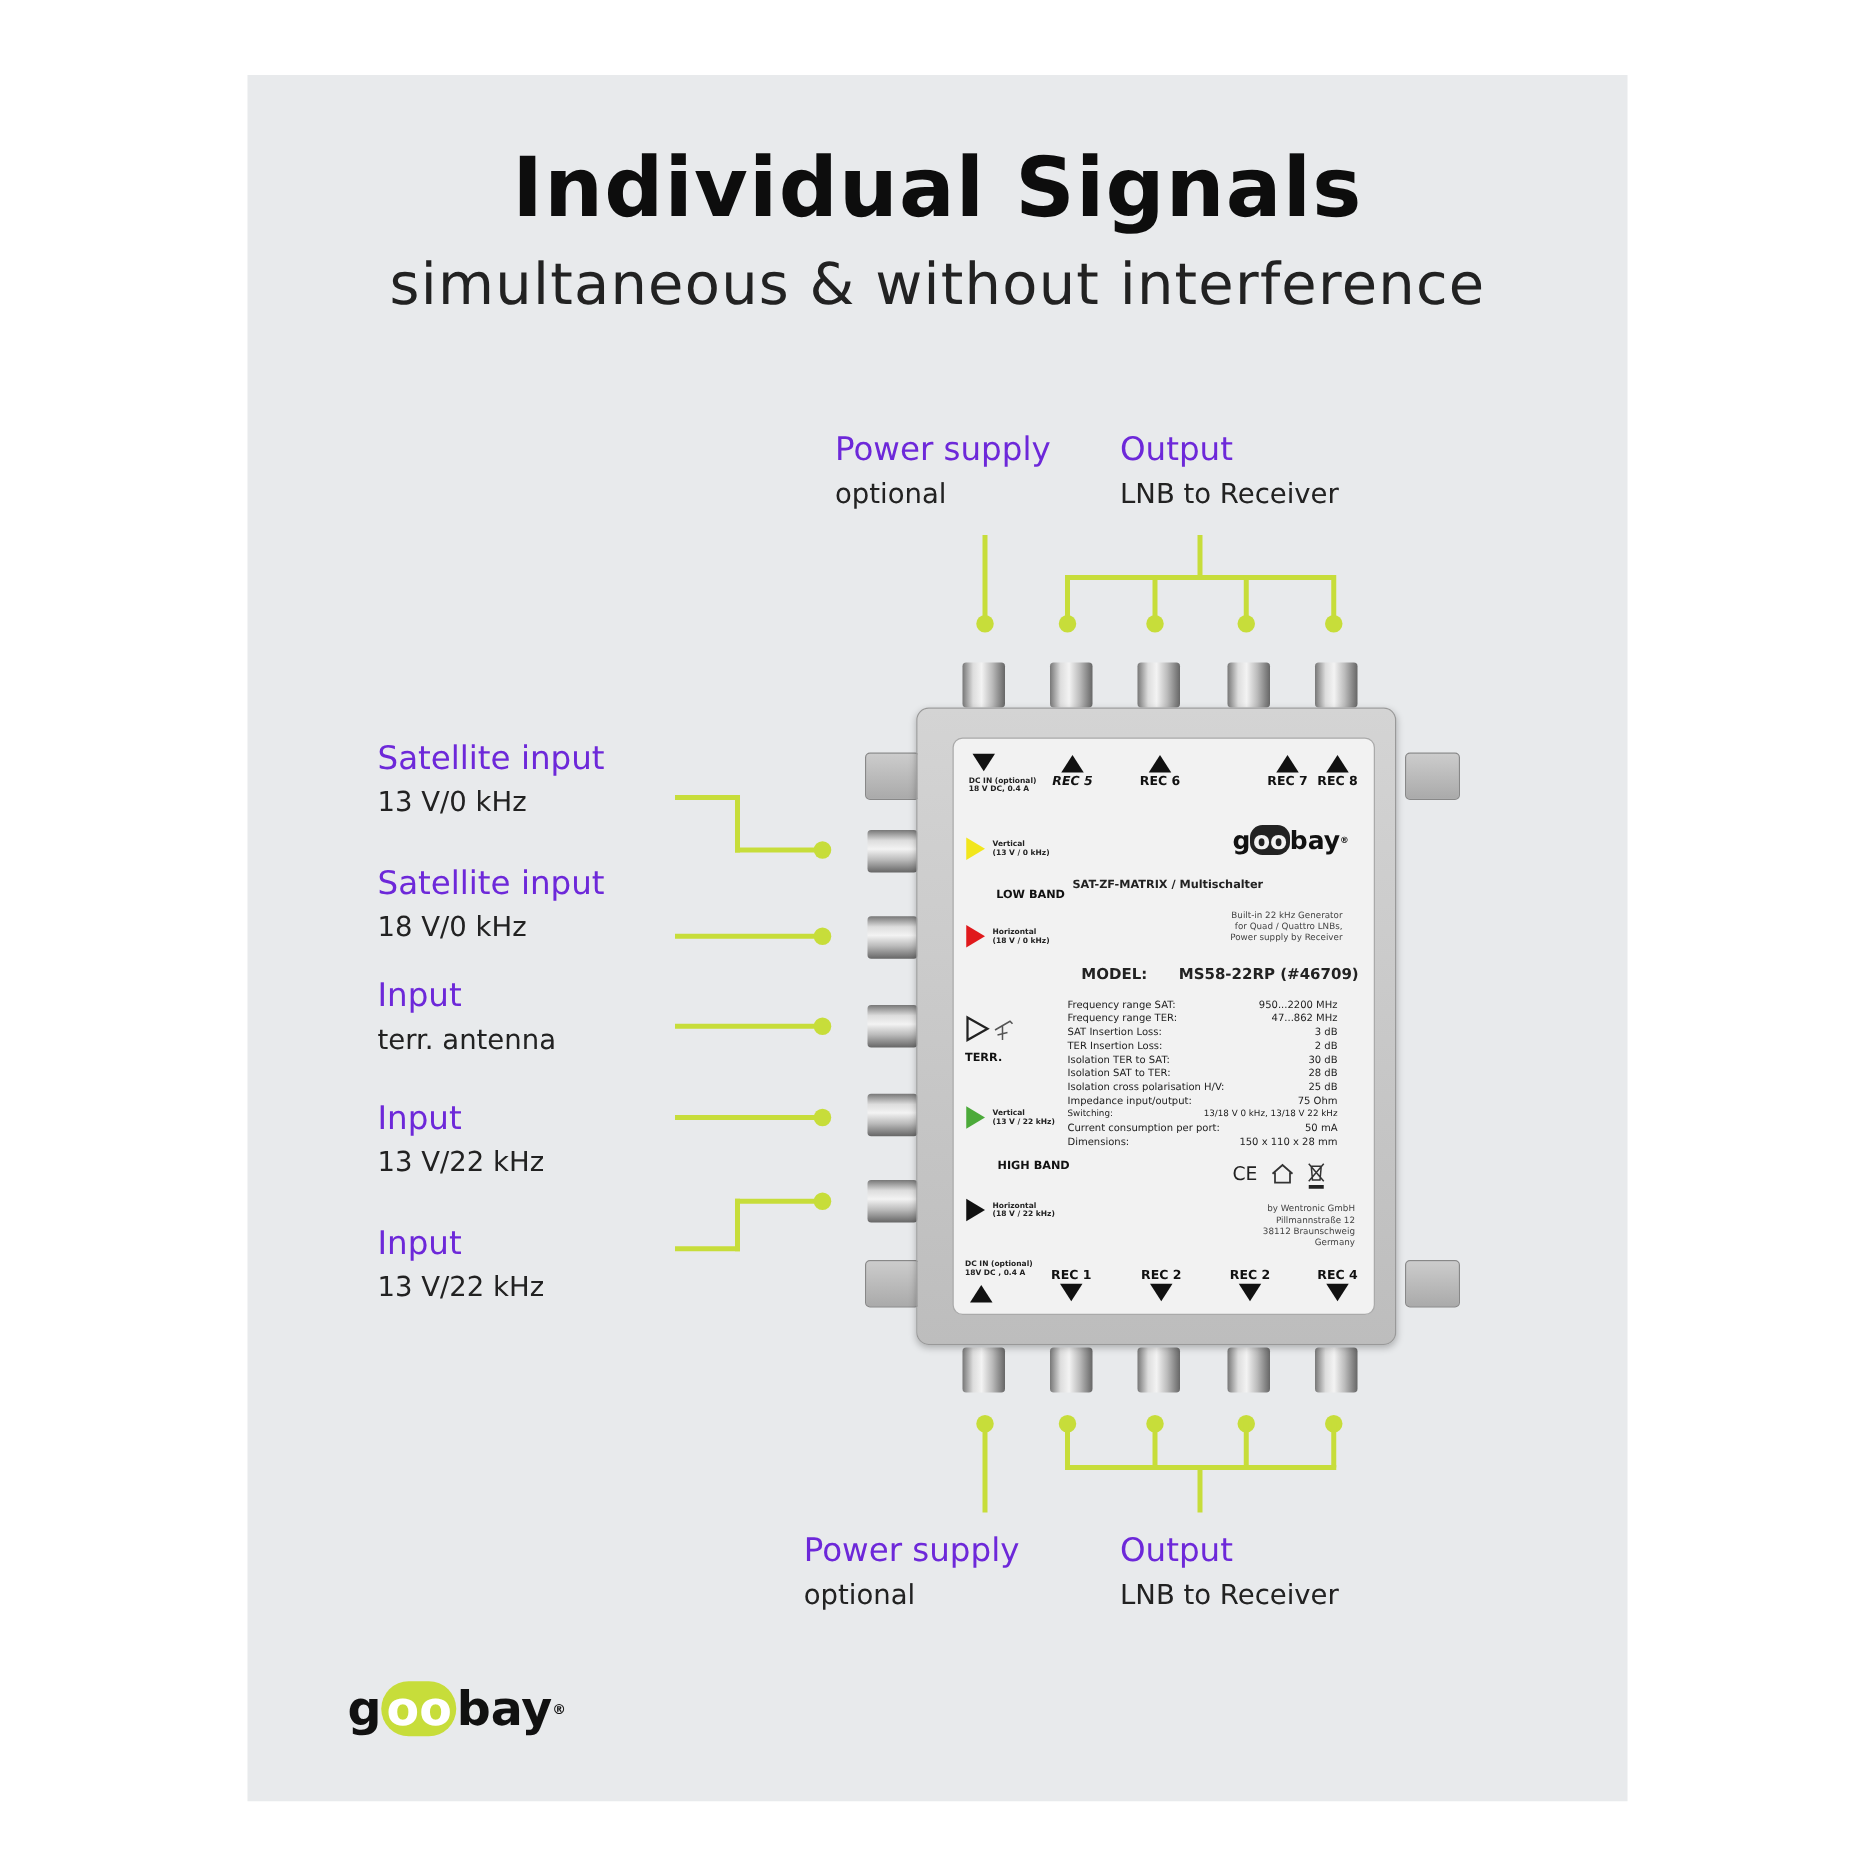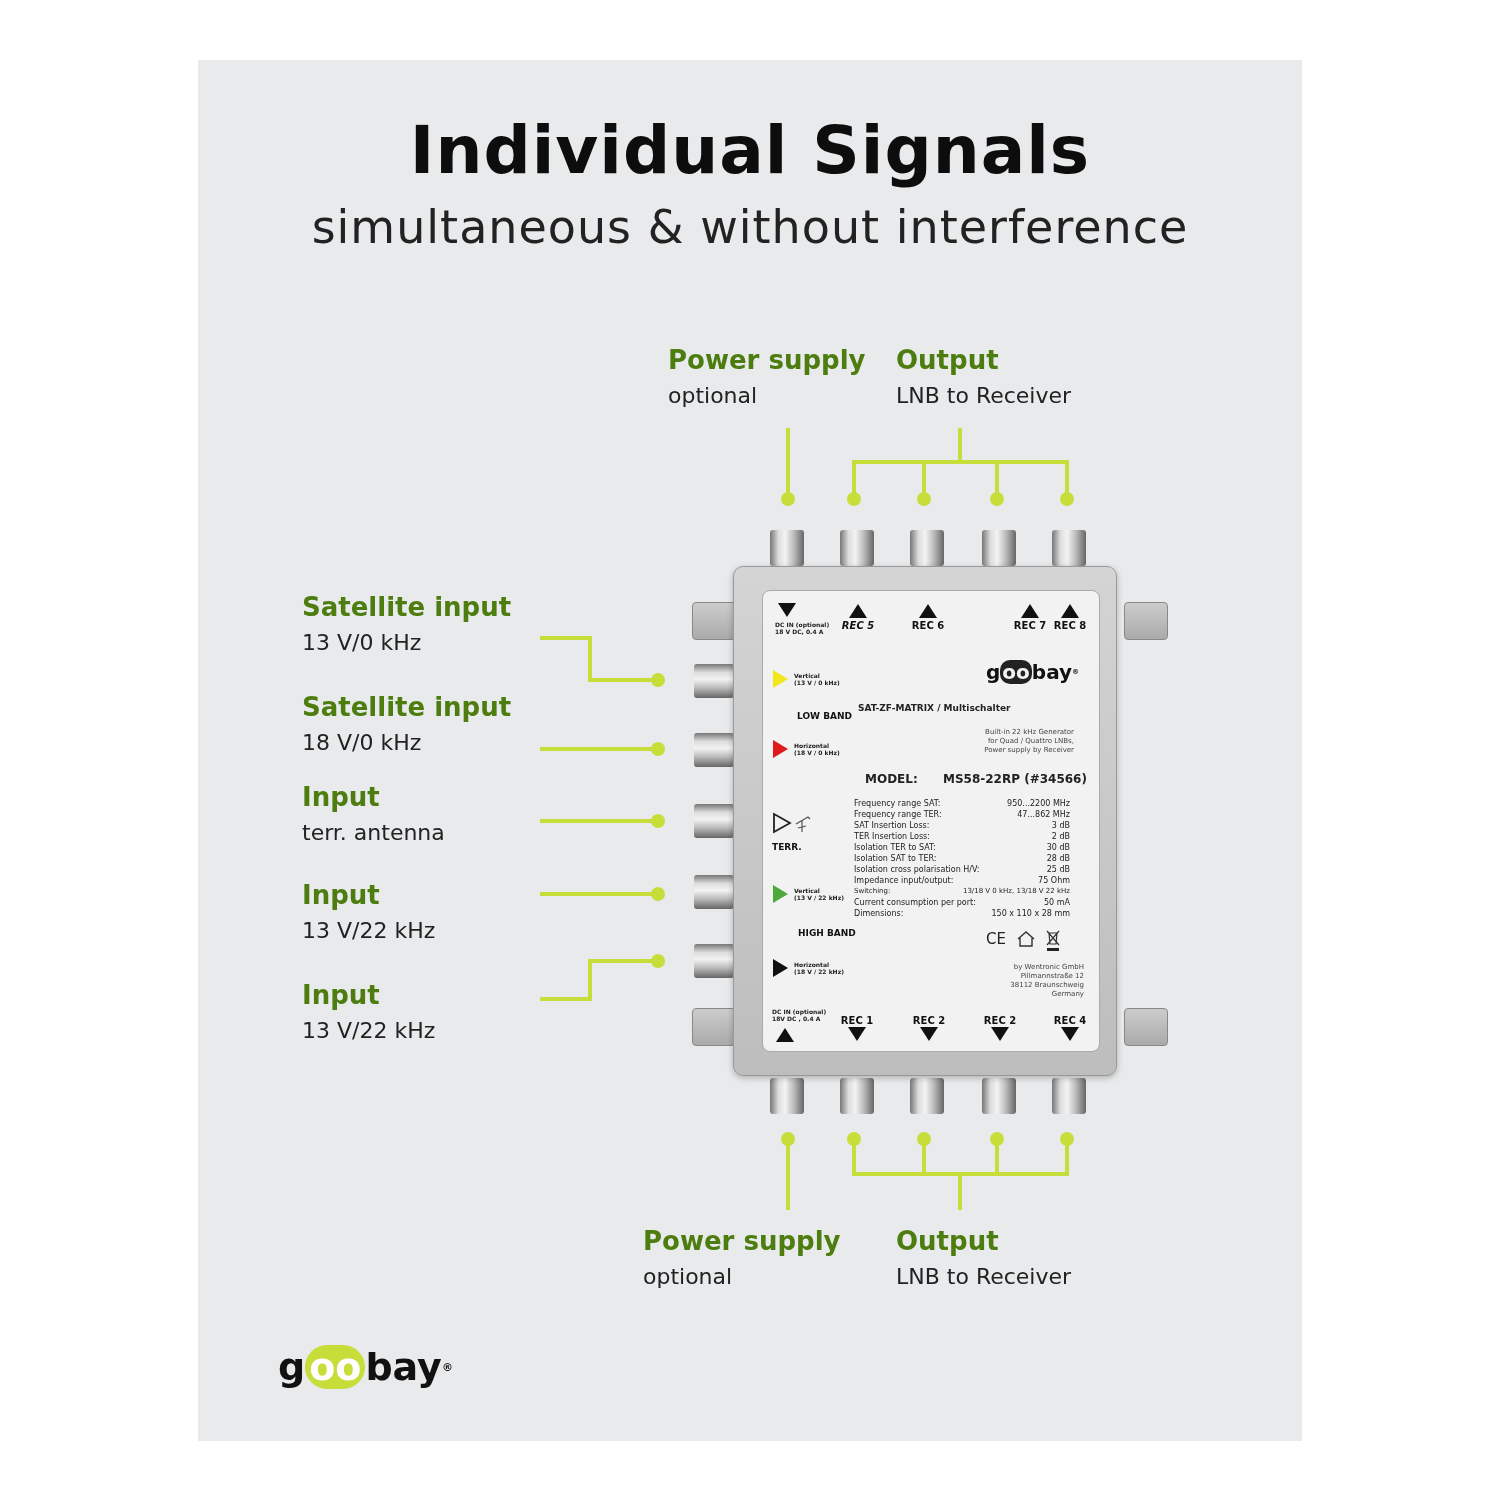--- a/index.html
+++ b/index.html
@@ -1,21 +1,21 @@
 <!DOCTYPE html>
 <html><head>
 <meta charset="utf-8">
 <style>
   html,body{margin:0;padding:0;background:#ffffff;}
   body{width:1500px;height:1500px;position:relative;overflow:hidden;font-family:"DejaVu Sans","Liberation Sans",sans-serif;color:#111;}
   .panel{position:absolute;left:198px;top:60px;width:1104px;height:1381px;background:#e8eaec;}
   .abs{position:absolute;}
   .title{position:absolute;left:0;width:1500px;top:112px;text-align:center;font-size:66px;font-weight:bold;letter-spacing:1px;color:#0d0d0d;}
   .subtitle{position:absolute;left:0;width:1500px;top:200px;text-align:center;font-size:46px;color:#222;letter-spacing:1px;}
-  .lbl-h{font-size:26px;font-weight:bold;color:#4d7c0f;white-space:nowrap;}
+  .lbl-h{font-size:26px;font-weight:normal;color:#6d28d9;white-space:nowrap;}
   .lbl-s{font-size:22px;color:#222;white-space:nowrap;margin-top:8px;}
   .line{position:absolute;background:#c7dd3a;}
   .dot{position:absolute;width:14px;height:14px;border-radius:50%;background:#c7dd3a;}
   
   .dev-body{position:absolute;left:733px;top:566px;width:382px;height:508px;background:linear-gradient(180deg,#d4d4d4,#bdbdbd);border-radius:10px;border:1px solid #999;box-shadow:0 2px 6px rgba(0,0,0,.25);}
   .dev-face{position:absolute;left:762px;top:590px;width:336px;height:460px;background:#f2f2f2;border-radius:8px;border:1px solid #aaa;}
   .conn-v{position:absolute;width:34px;height:36px;background:linear-gradient(90deg,#777 0%,#ddd 25%,#f3f3f3 45%,#bbb 70%,#666 100%);border-radius:3px;}
   .conn-h{position:absolute;width:40px;height:34px;background:linear-gradient(180deg,#777 0%,#ddd 25%,#f3f3f3 45%,#bbb 70%,#666 100%);border-radius:3px;}
   .bracket{position:absolute;width:42px;height:36px;background:linear-gradient(180deg,#ccc,#aaa);border:1px solid #888;border-radius:4px;}
   .tri-up{width:0;height:0;border-left:9px solid transparent;border-right:9px solid transparent;border-bottom:14px solid #111;}
@@ -180,21 +180,21 @@
 
   <div class="abs" style="left:773px;top:740px;display:flex;align-items:center;gap:6px;">
     <div class="tri-r" style="border-left-color:#e0191c;"></div>
     <div>
       <div class="tiny">Horizontal</div>
       <div class="tiny">(18 V / 0 kHz)</div>
     </div>
   </div>
 
   <div class="abs" style="left:865px;top:772px;font-size:12px;font-weight:bold;color:#222;">MODEL:</div>
-  <div class="abs" style="left:943px;top:772px;font-size:12px;font-weight:bold;color:#222;">MS58-22RP (#34566)</div>
+  <div class="abs" style="left:943px;top:772px;font-size:12px;font-weight:bold;color:#222;">MS58-22RP (#46709)</div>
 
   <div class="abs" style="left:772px;top:812px;">
     <svg width="44" height="22" viewBox="0 0 44 22">
       <polygon points="2,2 18,11 2,20" fill="none" stroke="#222" stroke-width="1.8"></polygon>
       <path d="M24 12 L36 5 L38 7 M30 9 L30 20 M26 16 L34 14" fill="none" stroke="#555" stroke-width="1.2"></path>
     </svg>
     <div class="band" style="margin-top:4px;">TERR.</div>
   </div>
 
   <div class="spec">

